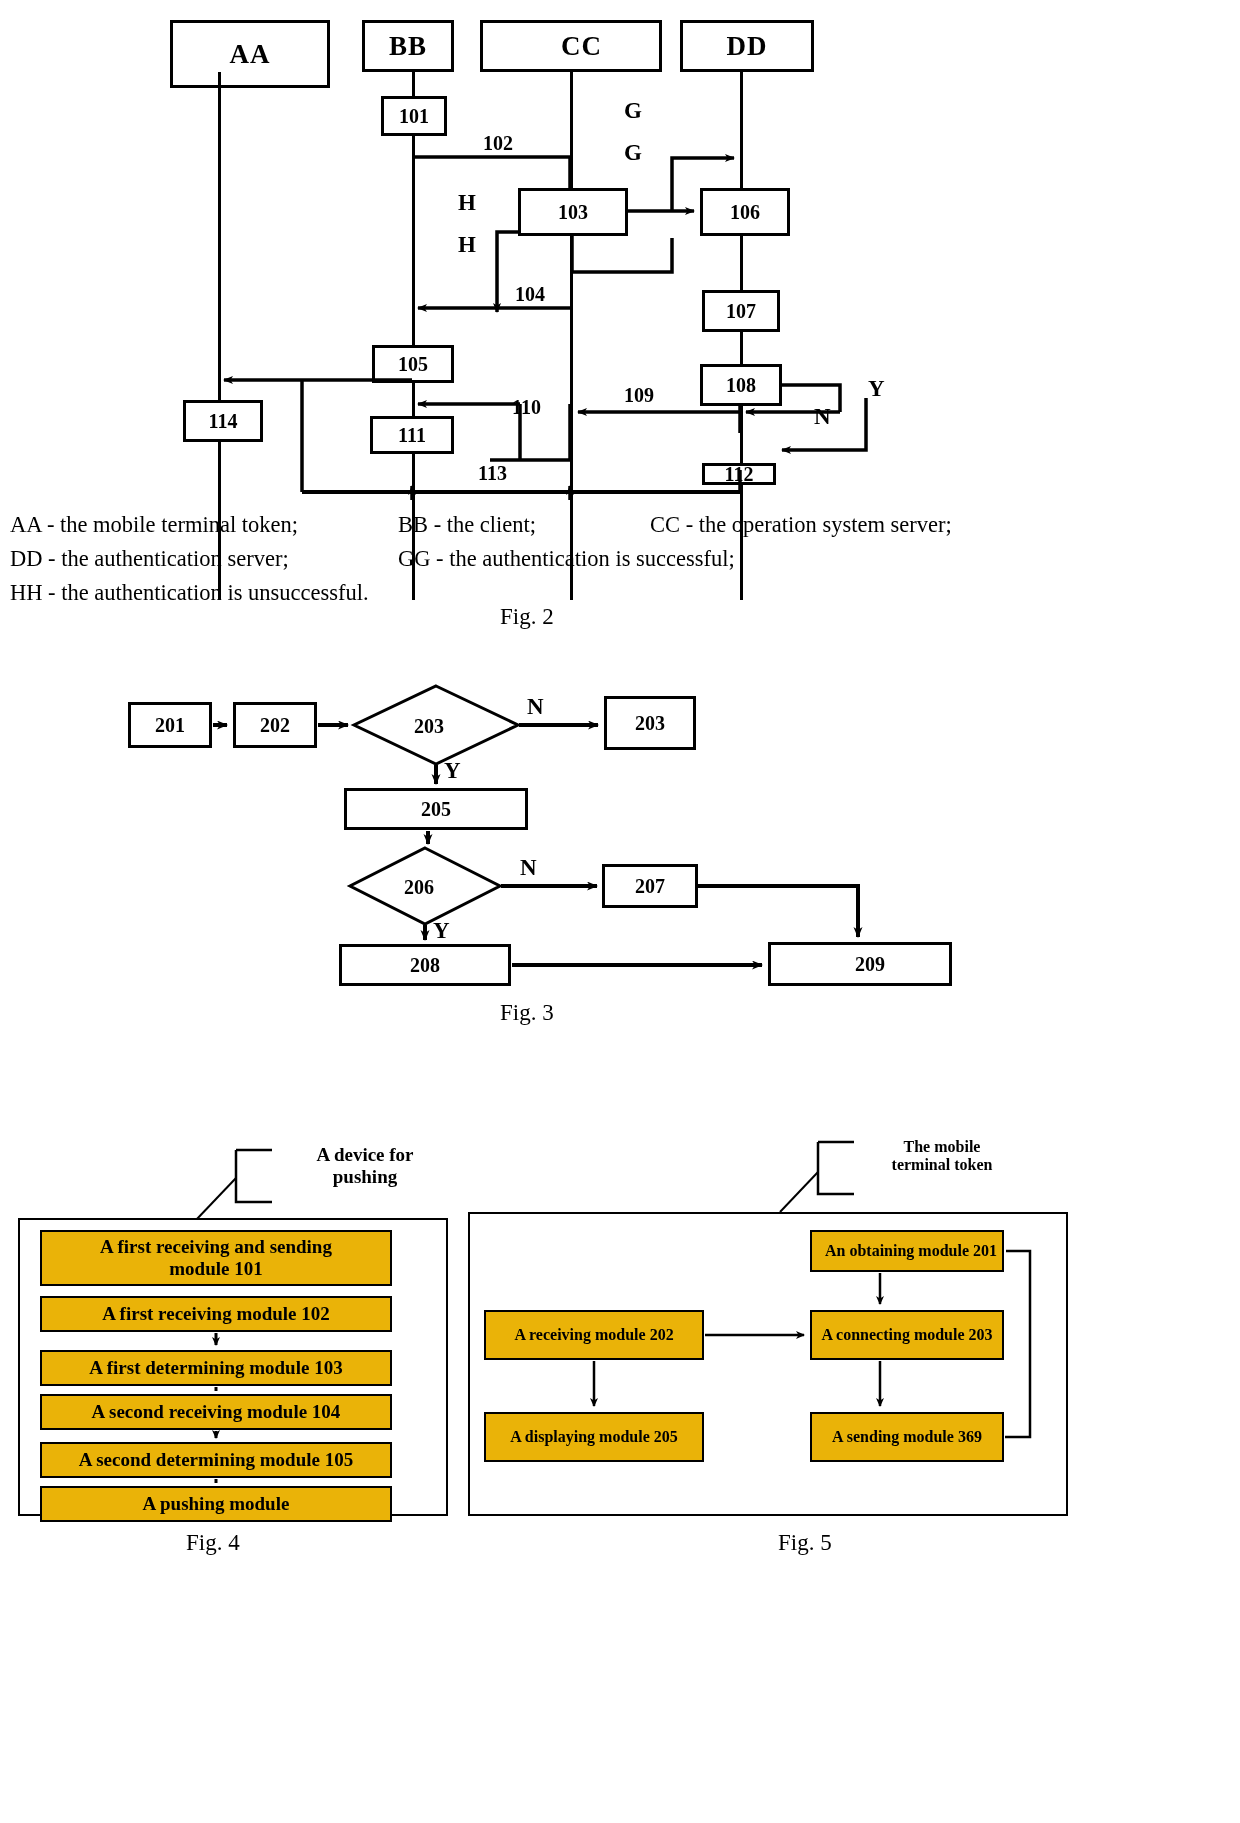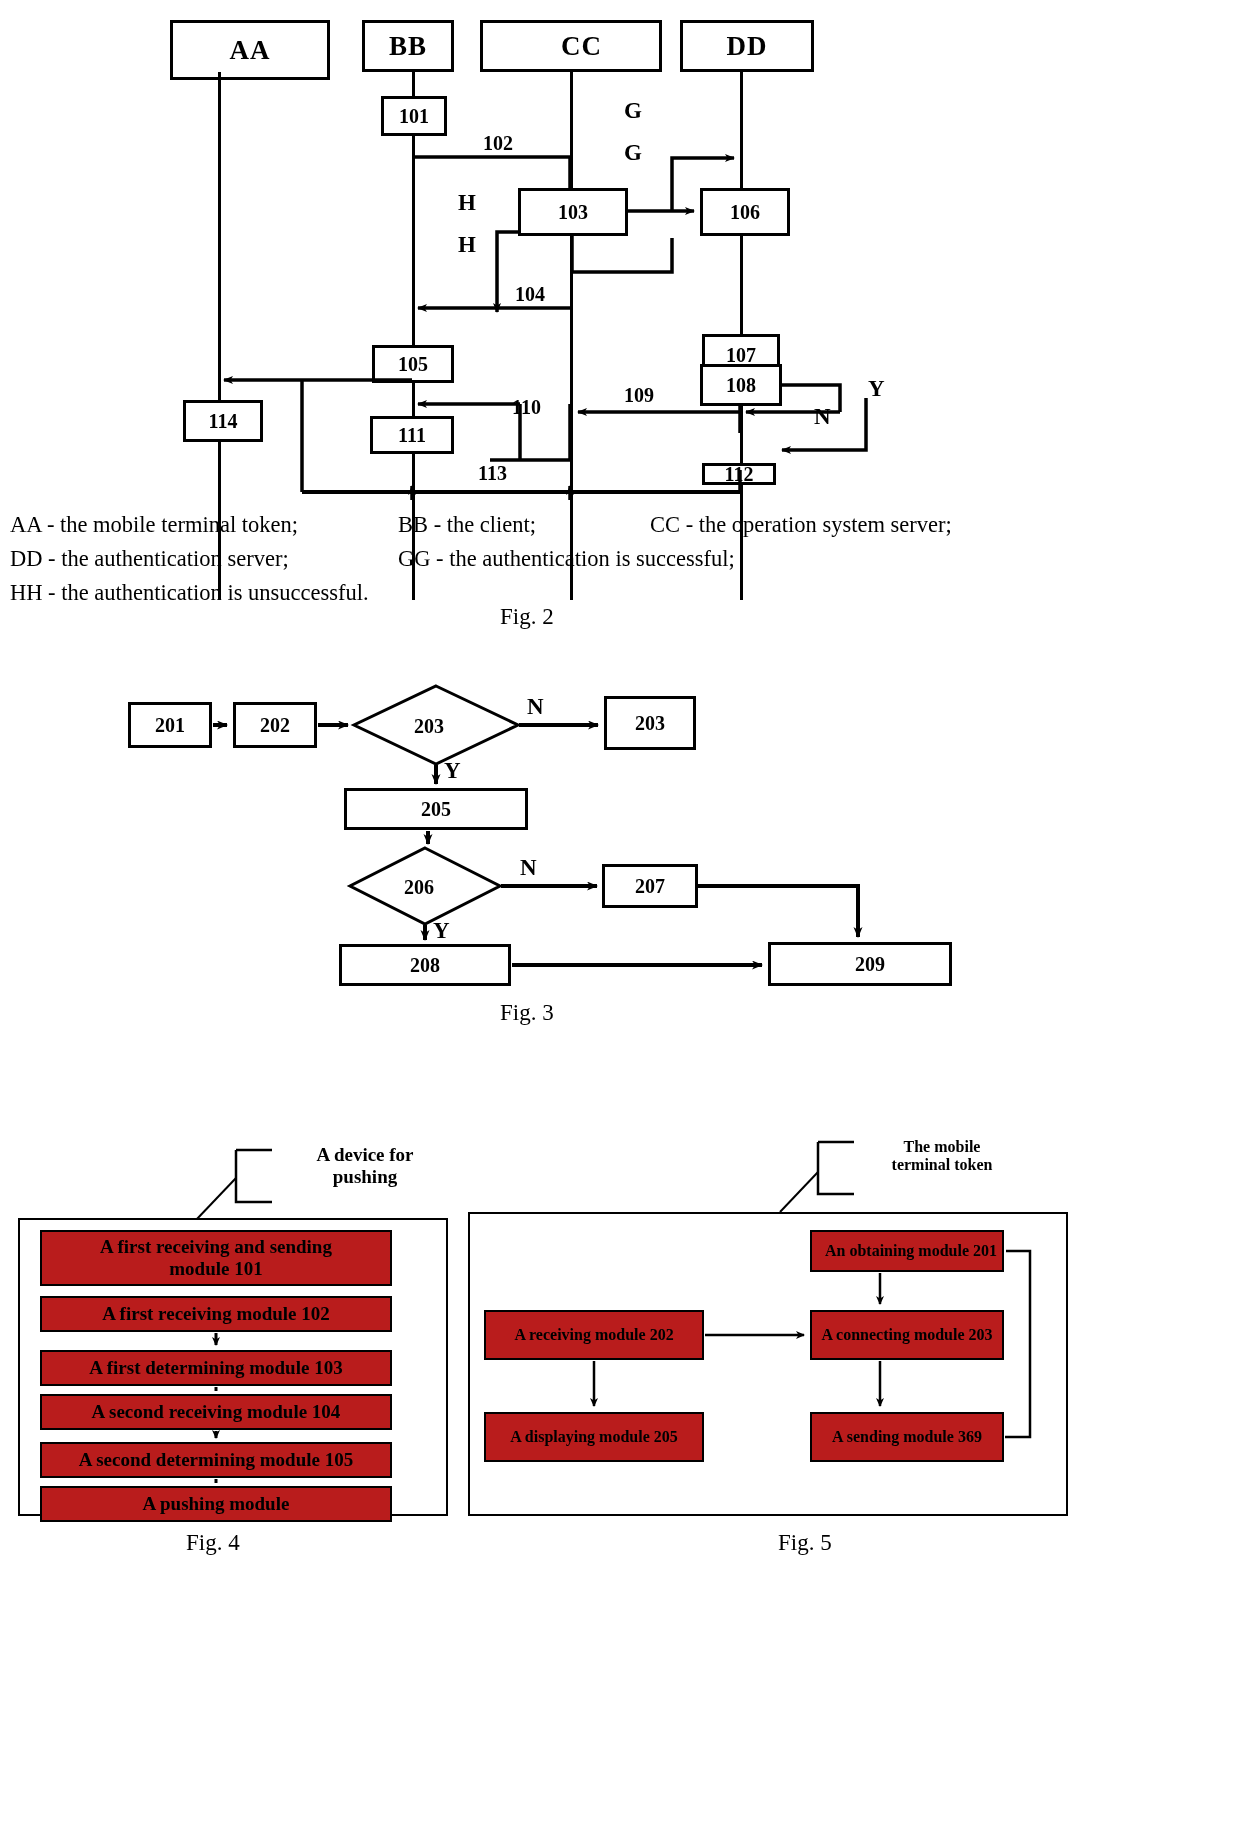--- a/index.html
+++ b/index.html
@@ -85,21 +85,21 @@
   .panel {
     position: absolute;
     box-sizing: border-box;
     border: 2px solid #000;
     background: #fff;
   }
   .modbox {
     position: absolute;
     box-sizing: border-box;
     border: 2px solid #000;
-    background: #b91c1c;
+    background: #eab308;
     display: flex;
     align-items: center;
     justify-content: center;
     text-align: center;
     font-family: "Liberation Serif", "DejaVu Serif", serif;
     font-weight: bold;
     line-height: 1.15;
   }
   .callout-txt {
     position: absolute;
@@ -109,37 +109,37 @@
     line-height: 1.15;
   }
 </style>
 </head>
 <body>
 
 <div class="page">
 
   <div class="abs" style="left:0;top:0;width:1240px;height:640px;">
 
-    <div class="box lane-head" style="left:170px;top:20px;width:160px;height:60px;">AA</div>
+    <div class="box lane-head" style="left:170px;top:20px;width:160px;height:68px;">AA</div>
     <div class="box lane-head" style="left:362px;top:20px;width:92px;height:52px;">BB</div>
     <div class="box lane-head" style="left:480px;top:20px;width:182px;height:52px;padding-left:21px;">CC</div>
     <div class="box lane-head" style="left:680px;top:20px;width:134px;height:52px;">DD</div>
 
     <div class="vline" style="left:218px;top:72px;height:528px;"></div>
     <div class="vline" style="left:412px;top:72px;height:528px;"></div>
     <div class="vline" style="left:570px;top:72px;height:528px;"></div>
     <div class="vline" style="left:740px;top:72px;height:528px;"></div>
 
     <div class="box step" style="left:381px;top:96px;width:66px;height:40px;">101</div>
 
     <div class="box step" style="left:518px;top:188px;width:110px;height:48px;">103</div>
 
     <div class="box step" style="left:700px;top:188px;width:90px;height:48px;">106</div>
 
-    <div class="box step" style="left:702px;top:290px;width:78px;height:42px;margin-top:44px;">107</div>
+    <div class="box step" style="left:702px;top:290px;width:78px;height:42px;">107</div>
 
     <div class="box step" style="left:700px;top:364px;width:82px;height:42px;">108</div>
 
     <div class="box step" style="left:372px;top:345px;width:82px;height:38px;">105</div>
 
     <div class="box step" style="left:183px;top:400px;width:80px;height:42px;">114</div>
 
     <div class="box step" style="left:370px;top:416px;width:84px;height:38px;">111</div>
 
     <div class="box step" style="left:702px;top:431px;width:74px;height:22px;margin-top:32px;">112</div>

